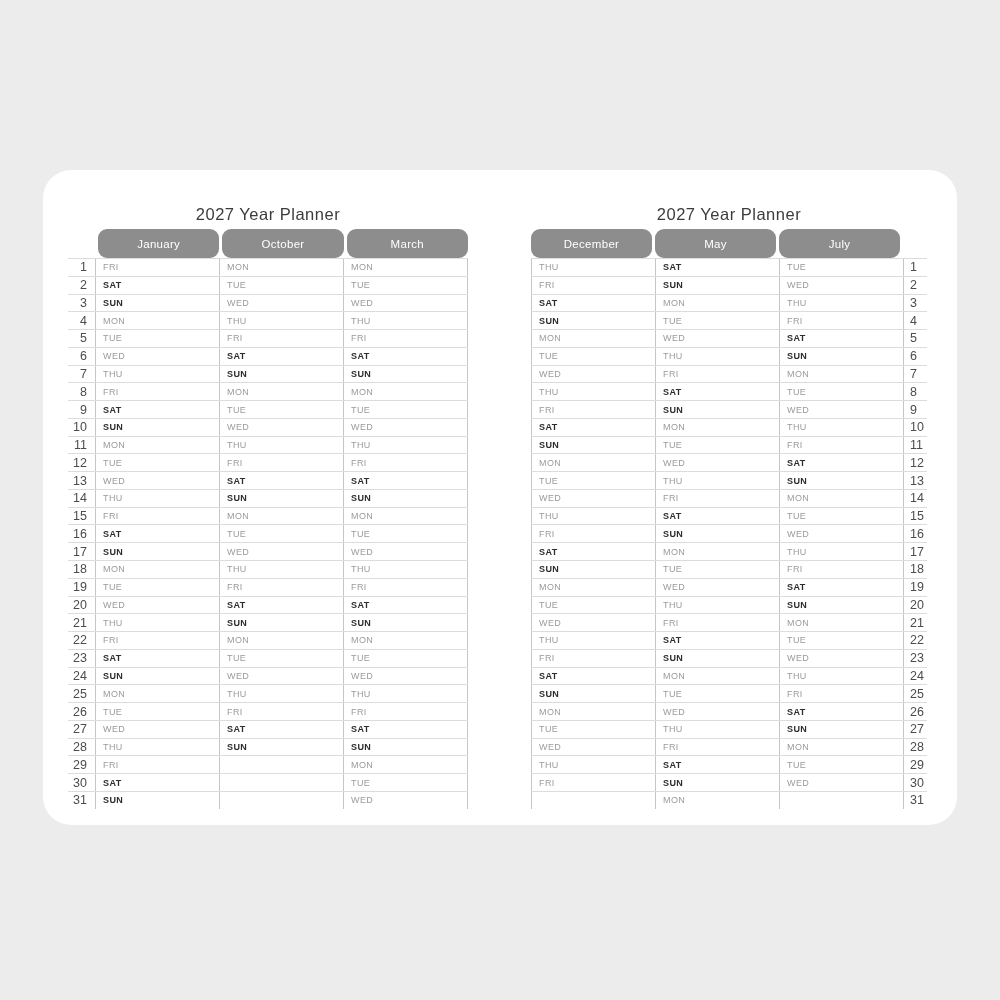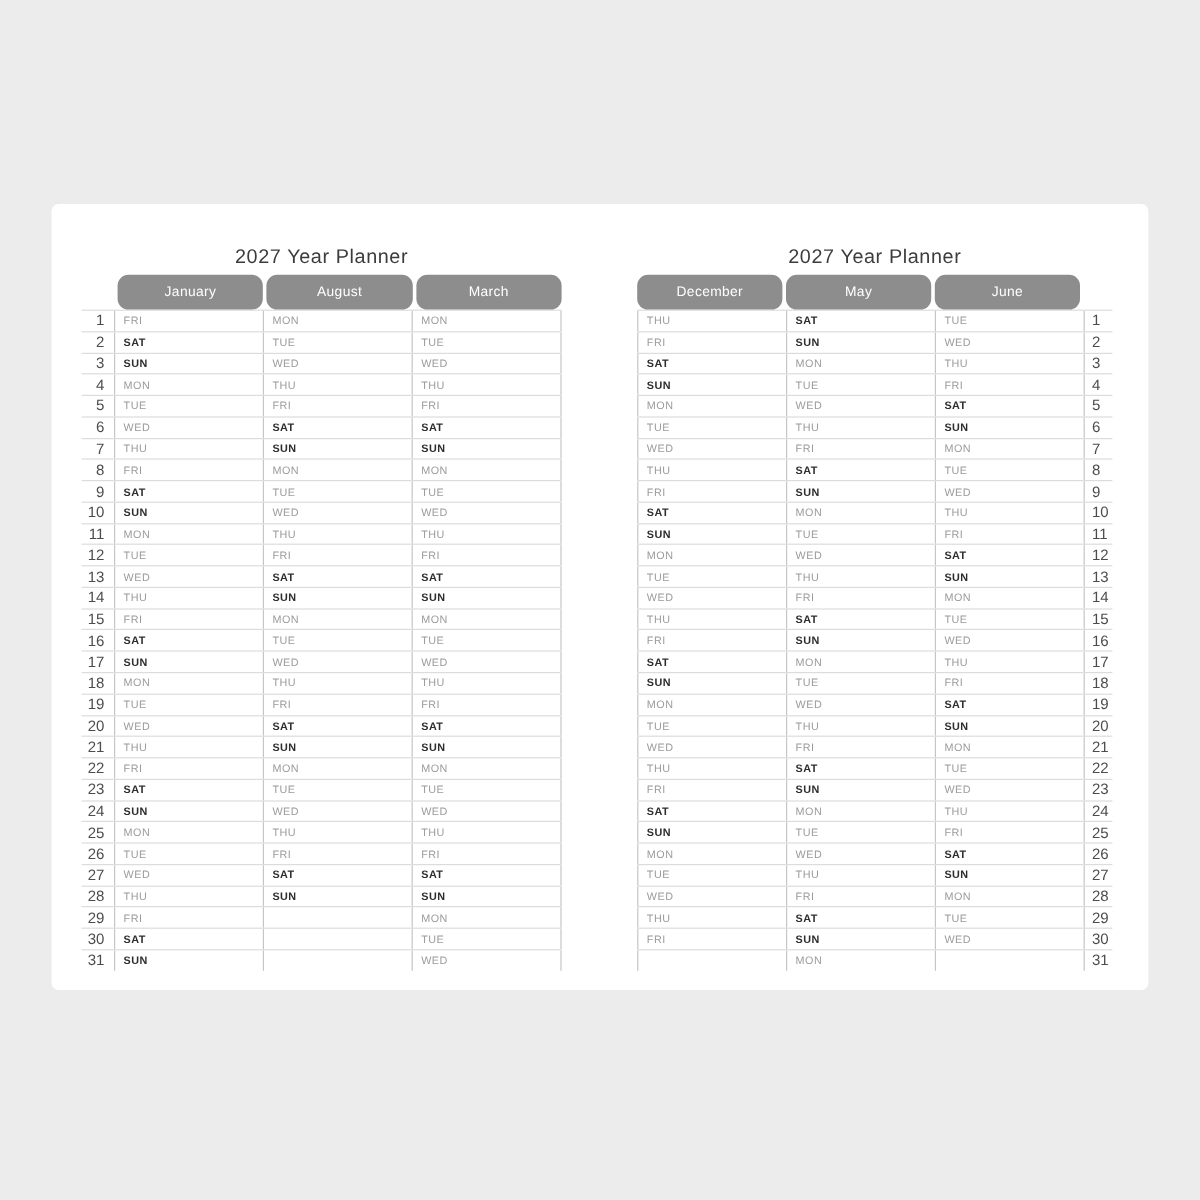--- a/index.html
+++ b/index.html
@@ -9,21 +9,21 @@
   }
   *{ margin:0; padding:0; box-sizing:border-box; }
   html,body{ width:1000px; height:1000px; }
   body{
     background:var(--bg);
     font-family:"Liberation Sans", sans-serif;
     position:relative; overflow:hidden;
   }
   .card{
     position:absolute; left:43px; top:170px; width:914px; height:655px;
-    background:var(--card); border-radius:6px;
+    background:var(--card); border-radius:28px;
   }
   .page{ position:absolute; top:33px; }
   .page-left{ left:25px; width:400px; }
   .page-right{ left:488px; width:396px; }
   .title{
     height:22px; line-height:22px; margin-bottom:4px;
     text-align:center; font-size:16.5px; font-weight:400;
     color:var(--title); letter-spacing:0.5px;
   }
   .pills{ display:flex; gap:3px; height:29px; }
@@ -54,21 +54,21 @@
 </head>
 <body>
 
 <div class="card">
 
   <section class="page page-left">
     <h1 class="title">2027 Year Planner</h1>
     <div class="pills">
         <div class="num-spacer-left"></div>
         <div class="pill">January</div>
-        <div class="pill">August</div>
+        <div class="pill">October</div>
         <div class="pill">March</div>
       </div>
     <div class="grid">
         <div class="row">
           <div class="num">1</div>
           <div class="cell">FRI</div>
           <div class="cell">MON</div>
           <div class="cell">MON</div>
         </div>
         <div class="row">
@@ -252,21 +252,21 @@
           <div class="cell">WED</div>
         </div>
       </div>
   </section>
 
   <section class="page page-right">
     <h1 class="title">2027 Year Planner</h1>
     <div class="pills">
         <div class="pill">December</div>
         <div class="pill">May</div>
-        <div class="pill">June</div>
+        <div class="pill">July</div>
         <div class="num-spacer-right"></div>
       </div>
     <div class="grid">
         <div class="row">
           <div class="cell">THU</div>
           <div class="cell weekend">SAT</div>
           <div class="cell">TUE</div>
           <div class="num">1</div>
         </div>
         <div class="row">

